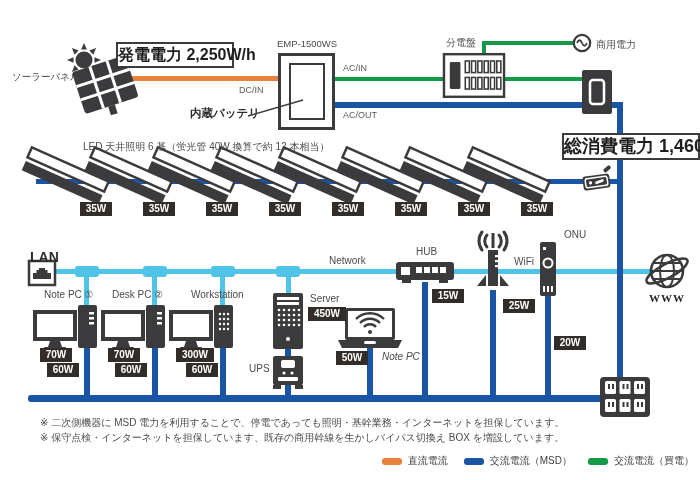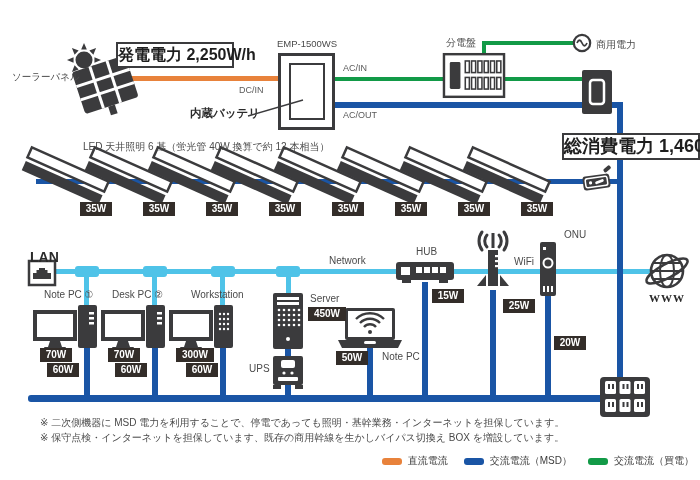--- a/index.html
+++ b/index.html
@@ -347,21 +347,21 @@
       <rect x="10" y="3" width="44" height="26" fill="#fff"></rect>
       <circle cx="32" cy="24" r="2" fill="#3b3b3d"></circle>
       <path d="M26,19 a8,8 0 0 1 12,0" stroke="#3b3b3d" stroke-width="2.4" fill="none"></path>
       <path d="M22,15 a14,14 0 0 1 20,0" stroke="#3b3b3d" stroke-width="2.4" fill="none"></path>
       <path d="M18,11 a20,20 0 0 1 28,0" stroke="#3b3b3d" stroke-width="2.4" fill="none"></path>
       <polygon points="0,32 64,32 60,40 4,40" fill="#3b3b3d"></polygon>
       <rect x="26" y="33" width="12" height="3" rx="1.5" fill="#fff"></rect>
     </svg>
   </span>
   <div class="wbox" style="left:336px;top:351px;width:28px;">50W</div>
-  <div class="lbl" style="left:382px;top:351px;">Note PC</div>
+  <div class="lbl" style="left:382px;top:351px;font-style:italic;">Note PC</div>
 
   <div class="lbl" style="left:416px;top:246px;">HUB</div>
   <span class="dev" style="left:396px;top:258px;">
     <svg width="58" height="28" viewBox="0 0 58 28">
       <rect x="0" y="4" width="58" height="18" rx="3" fill="#3b3b3d"></rect>
       <rect x="5" y="9" width="9" height="8" fill="#fff"></rect>
       <rect x="20" y="9" width="6" height="6" fill="#fff"></rect>
         <rect x="28" y="9" width="6" height="6" fill="#fff"></rect>
       <rect x="36" y="9" width="6" height="6" fill="#fff"></rect>
         <rect x="44" y="9" width="6" height="6" fill="#fff"></rect>

